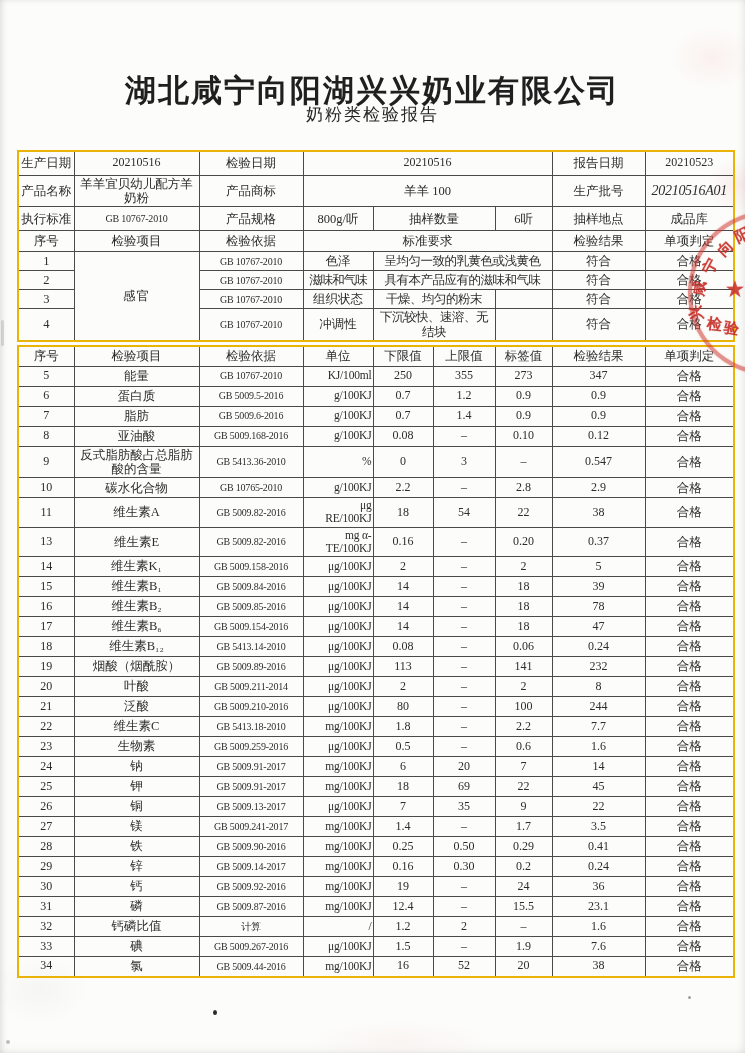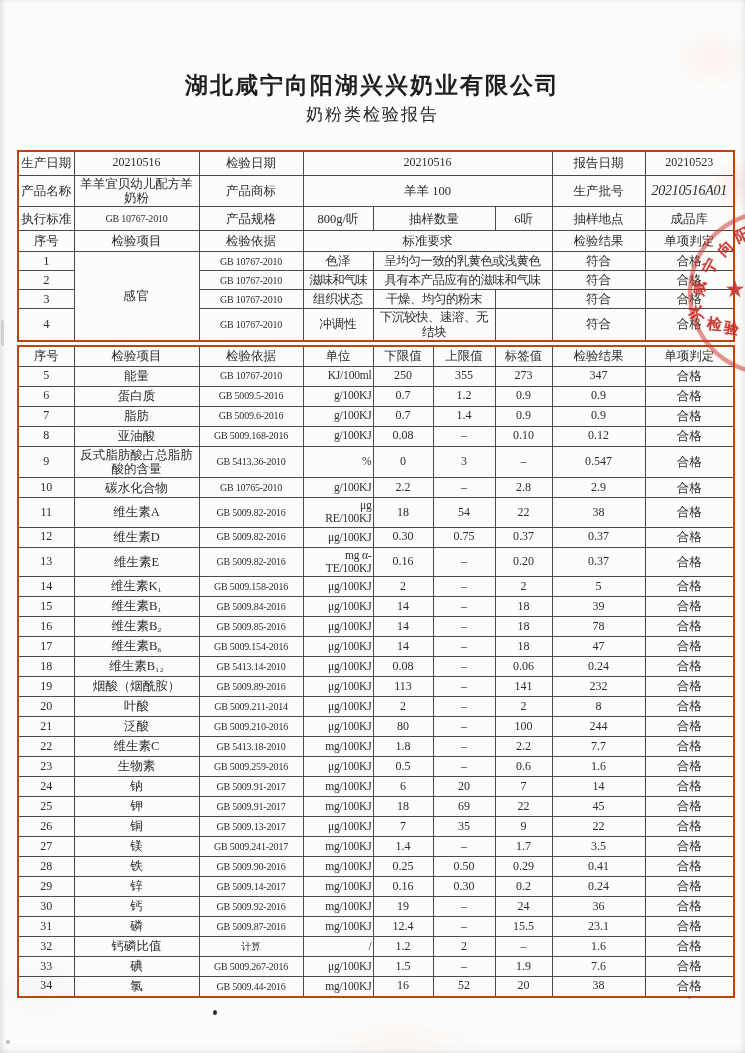--- a/index.html
+++ b/index.html
@@ -19,29 +19,29 @@
   
   .scan-tint{position:absolute;inset:0;pointer-events:none;
     background:
       radial-gradient(60px 45px at 712px 58px, rgba(235,140,140,.10), transparent 70%),
       radial-gradient(45px 40px at 738px 185px, rgba(235,130,130,.12), transparent 70%),
       radial-gradient(120px 25px at 400px 1040px, rgba(230,150,150,.07), transparent 75%),
       radial-gradient(70px 50px at 40px 990px, rgba(120,120,120,.05), transparent 70%);
   }
 
   .title{position:absolute;top:70px;left:0;width:100%;text-align:center;
-    font-size:23px;font-weight:700;letter-spacing:2px;color:#1f1f1f;}
+    font-size:31px;font-weight:700;letter-spacing:2px;color:#1f1f1f;}
   .subtitle{position:absolute;top:103px;left:0;width:100%;text-align:center;
     font-size:17px;font-weight:400;letter-spacing:2px;color:#262626;}
   .report-no{position:absolute;top:124px;right:22px;
     font-size:16px;font-weight:700;letter-spacing:.5px;color:#1d1d1d;}
 
   .tables{position:absolute;left:17px;top:150px;width:716px;}
   table{border-collapse:collapse;table-layout:fixed;width:716px;
-    border:2px solid #c2410c;}
+    border:2px solid #eab308;}
   table.tbl-b{margin-top:3px;}
   td,th{border:1px solid #4a4a4a;text-align:center;vertical-align:middle;
     font-size:12.5px;font-weight:400;line-height:1.15;padding:1px 1px;
     overflow:hidden;color:#2c2c2c;}
   .tbl-a tr{height:24px;}
   .tbl-a tr.row-product{height:31px;}
   .tbl-a tr.row-h1{height:21px;}
   .tbl-a tr.row-sens{height:19px;}
   .tbl-b tr{height:20px;}
   .basis{font-size:10px;letter-spacing:-0.2px;}
@@ -275,31 +275,20 @@
             <td class="basis">GB 5009.82-2016</td>
             <td class="unit">μg
 RE/100KJ</td>
             <td class="num">18</td>
             <td class="num">54</td>
             <td class="num">22</td>
             <td class="num">38</td>
             <td>合格</td>
           </tr>
 
-          <tr>
-            <td class="num">12</td>
-            <td>维生素D</td>
-            <td class="basis">GB 5009.82-2016</td>
-            <td class="unit">μg/100KJ</td>
-            <td class="num">0.30</td>
-            <td class="num">0.75</td>
-            <td class="num">0.37</td>
-            <td class="num">0.37</td>
-            <td>合格</td>
-          </tr>
 
           <tr>
             <td class="num">13</td>
             <td>维生素E</td>
             <td class="basis">GB 5009.82-2016</td>
             <td class="unit">mg α-
 TE/100KJ</td>
             <td class="num">0.16</td>
             <td class="num">–</td>
             <td class="num">0.20</td>

